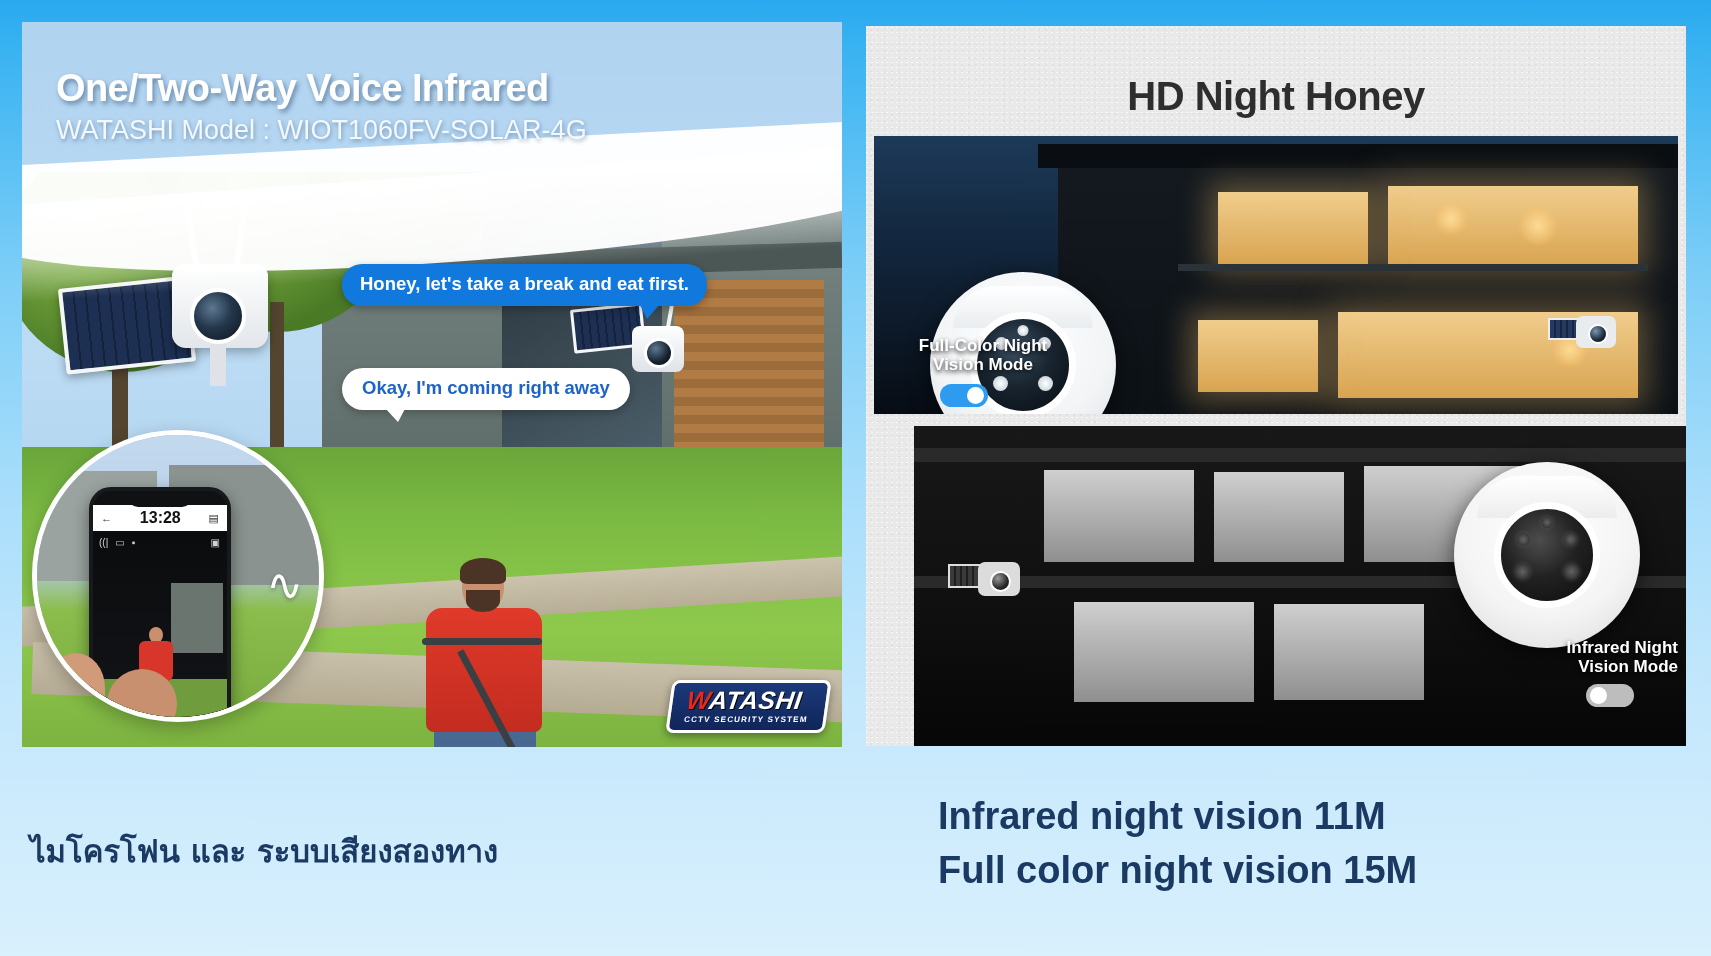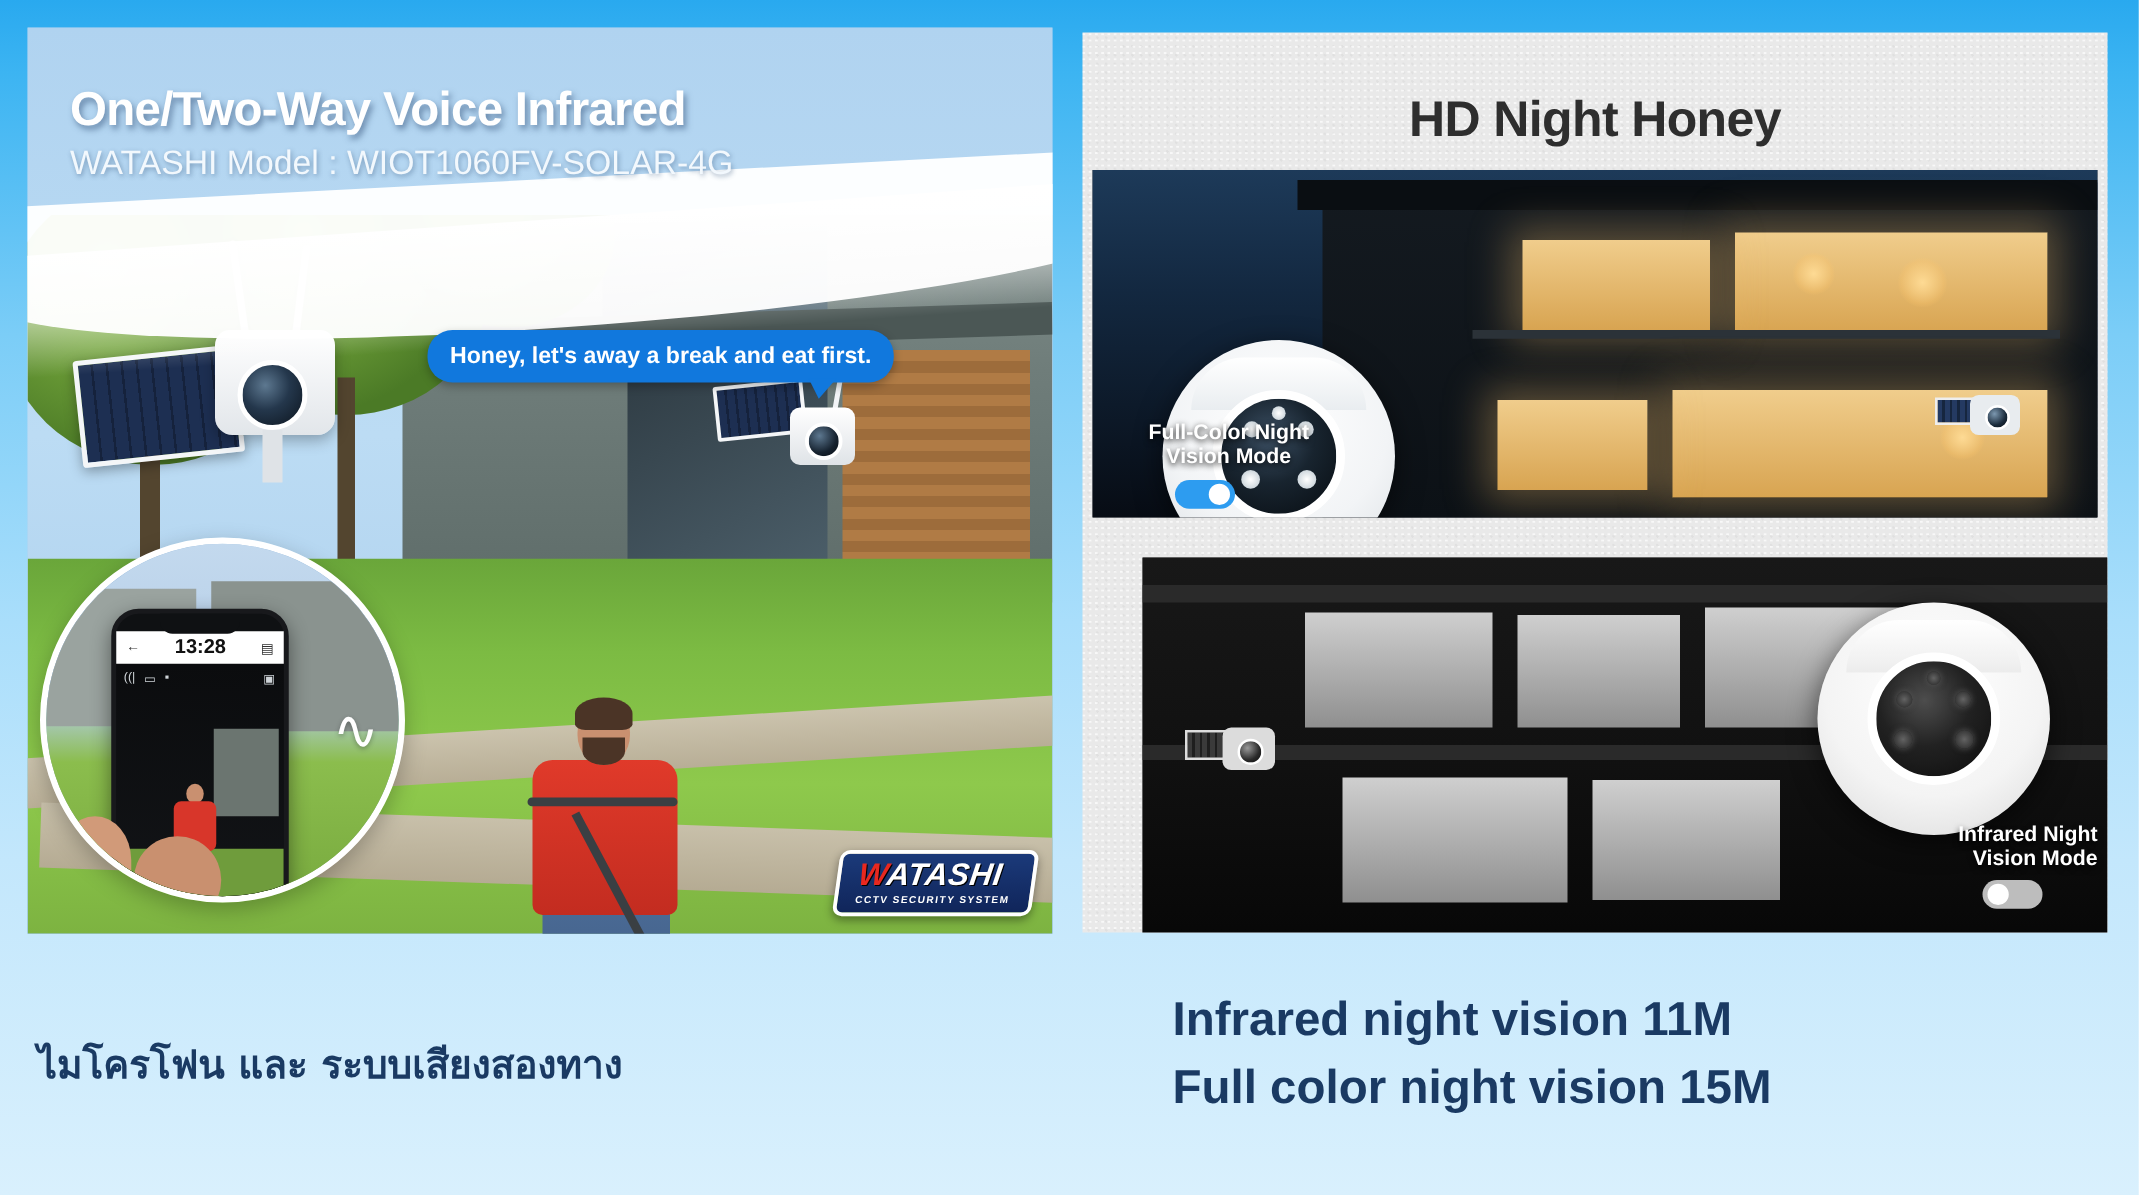--- a/index.html
+++ b/index.html
@@ -353,21 +353,20 @@
   .toggle .knob { position: absolute; top: 3px; width: 17px; height: 17px; border-radius: 50%; background: #ffffff; }
   .tg-on { background: #2d9cf0; left: 66px; top: 248px; }
   .tg-on .knob { right: 4px; }
   .tg-off { background: #b9bec2; right: 52px; top: 258px; }
   .tg-off .knob { left: 4px; }
 
   .ir-photo {
     position: absolute; left: 48px; top: 400px; width: 772px; height: 344px;
     overflow: hidden; background: #0a0a0a;
     filter: grayscale(1);
-    margin-top: 20px;
   }
   .ir-building {
     position: absolute; left: 0; top: 0; width: 100%; height: 100%;
     background: linear-gradient(180deg,#181818 0%,#101010 50%,#050505 100%);
   }
   .ir-slab { position: absolute; background: #2a2a2a; }
   .ir-win { position: absolute; background: linear-gradient(180deg,#cfcfcf,#8f8f8f); }
   .ir-dark { position: absolute; background: #070707; }
   .ir-cam { position: absolute; left: 28px; top: 128px; width: 78px; height: 46px; }
   .ir-cam .b { position: absolute; right: 0; top: 8px; width: 42px; height: 34px; background: #dcdcdc; border-radius: 7px;}
@@ -478,21 +477,22 @@
       <div class="wave">∿</div>
     </div>
   </div>
 
   <div class="swoosh"></div>
   <div class="swoosh2"></div>
 
   <div class="headline">One/Two-Way Voice Infrared</div>
   <div class="subline">WATASHI Model : WIOT1060FV-SOLAR-4G</div>
 
-  <div class="bubble1">Honey, let's away a break and eat first.</div>
+  <div class="bubble1">Honey, let's take a break and eat first.</div>
+  <div class="bubble2">Okay, I'm coming right away</div>
 
   <div class="logo">
     <div class="logo-main"><span class="w">W</span><span>ATASHI</span></div>
     <div class="logo-sub">CCTV SECURITY SYSTEM</div>
   </div>
 </div>
 
 <div class="right-panel">
   <div class="rp-title">HD Night Honey</div>
 

